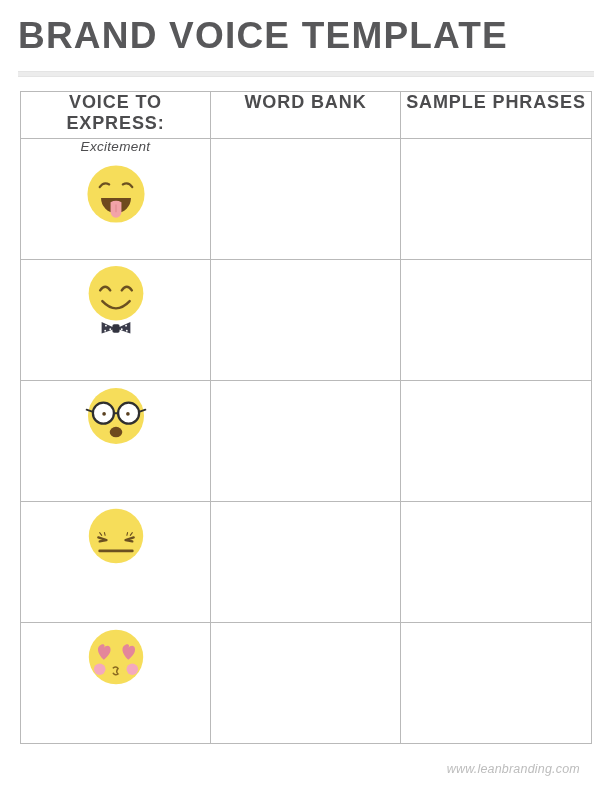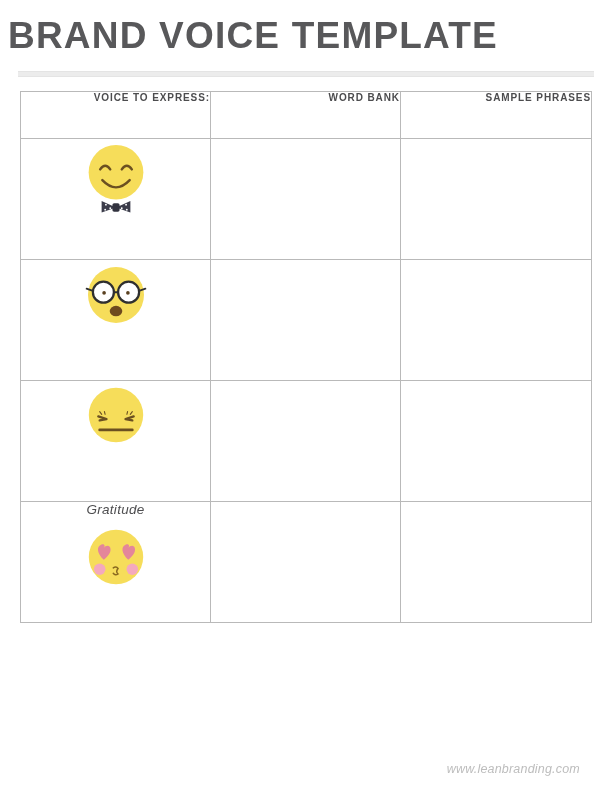--- a/index.html
+++ b/index.html
@@ -11,21 +11,21 @@
     width: 612px;
     height: 792px;
     position: relative;
     font-family: "Liberation Sans", sans-serif;
     overflow: hidden;
   }
 
   
   #page-title {
     position: absolute;
-    left: 8px;
+    left: 18px;
     top: 13px;
     font-family: "Liberation Sans", sans-serif;
     font-size: 37px;
     font-weight: bold;
     letter-spacing: 1.2px;
     color: #58585a;
     line-height: 46px;
     white-space: nowrap;
   }
 
@@ -56,23 +56,23 @@
     vertical-align: top;
     background: #ffffff;
   }
   col.col-voice   { width: 190px; }
   col.col-word    { width: 190px; }
   col.col-sample  { width: 191px; }
 
   
   .header-cell {
     height: 46px;
-    text-align: right;
+    text-align: center;
     vertical-align: middle;
-    font-size: 10px;
+    font-size: 18px;
     font-weight: bold;
     letter-spacing: 0.9px;
     color: #4c4c4e;
     text-transform: uppercase;
     font-family: "Liberation Sans", sans-serif;
     margin-top: 24px;
   }
 
   
   .voice-cell {
@@ -127,20 +127,38 @@
   <thead>
     <tr>
       <th class="header-cell">VOICE TO EXPRESS:</th>
       <th class="header-cell">WORD BANK</th>
       <th class="header-cell">SAMPLE PHRASES</th>
     </tr>
   </thead>
 
   <tbody>
 
+    <tr>
+      <td class="voice-cell">
+        <div class="voice-label">Excitement</div>
+        <div class="emoji-wrap">
+          <svg width="68" height="68" viewBox="0 0 100 100" aria-hidden="true">
+            <circle cx="50" cy="50" r="42" fill="#f6dd5a"></circle>
+            <path d="M8 50a42 42 0 0 0 84 0 42 42 0 0 1-84 0z" fill="#ebcf4b" opacity="0.45"></path>
+            <path d="M26 40 q6-9 14-4" stroke="#6b5021" stroke-width="3.2" fill="none" stroke-linecap="round"></path>
+            <path d="M74 40 q-6-9-14-4" stroke="#6b5021" stroke-width="3.2" fill="none" stroke-linecap="round"></path>
+            <path d="M28 56 q22 0 44 0 a22 22 0 0 1-44 0z" fill="#6e4a1e"></path>
+            <path d="M42 62 q8-4 16 0 l0 14 a8 9 0 0 1-16 0z" fill="#f2a3a8"></path>
+            <path d="M50 66 v10" stroke="#e08a90" stroke-width="1.6" stroke-linecap="round"></path>
+          </svg>
+        </div>
+      </td>
+      <td class="blank-cell"></td>
+      <td class="blank-cell"></td>
+    </tr>
 
     <tr>
       <td class="voice-cell">
         <div class="emoji-wrap">
           <svg width="72" height="78" viewBox="0 0 100 108" aria-hidden="true">
             <circle cx="50" cy="46" r="38" fill="#f6dd5a"></circle>
             <path d="M12 46a38 38 0 0 0 76 0 38 38 0 0 1-76 0z" fill="#ebcf4b" opacity="0.45"></path>
             <path d="M28 42 q7-10 14 0" stroke="#6b5021" stroke-width="3.4" fill="none" stroke-linecap="round"></path>
             <path d="M58 42 q7-10 14 0" stroke="#6b5021" stroke-width="3.4" fill="none" stroke-linecap="round"></path>
             <path d="M31 57 q19 20 38 0" stroke="#6b5021" stroke-width="3.4" fill="none" stroke-linecap="round"></path>
@@ -200,21 +218,20 @@
             <rect x="24" y="70" width="52" height="4" rx="2" fill="#6b5021"></rect>
           </svg>
         </div>
       </td>
       <td class="blank-cell"></td>
       <td class="blank-cell"></td>
     </tr>
 
     <tr>
       <td class="voice-cell">
-        <div class="voice-label">Gratitude</div>
         <div class="emoji-wrap">
           <svg width="68" height="68" viewBox="0 0 100 100" aria-hidden="true">
             <circle cx="50" cy="50" r="40" fill="#f6dd5a"></circle>
             <path d="M10 50a40 40 0 0 0 80 0 40 40 0 0 1-80 0z" fill="#ebcf4b" opacity="0.45"></path>
             <path d="M31 55 C21 46 20 36 27 33 C31 31 34 34 31 38 C34 33 41 33 41 40 C41 46 36 51 31 55 Z" fill="#e4869a" transform="translate(1,-1)"></path>
             <path d="M69 55 C59 46 58 36 65 33 C69 31 72 34 69 38 C72 33 79 33 79 40 C79 46 74 51 69 55 Z" fill="#e4869a" transform="translate(-1,-1)"></path>
             <circle cx="26" cy="68" r="8.5" fill="#f4a9bd"></circle>
             <circle cx="74" cy="68" r="8.5" fill="#f4a9bd"></circle>
             <path d="M46 66 q4-3 7 1 q-4 5 0 8 q-4 3-7-1" stroke="#8a6a20" stroke-width="2.2" fill="none" stroke-linecap="round"></path>
           </svg>

